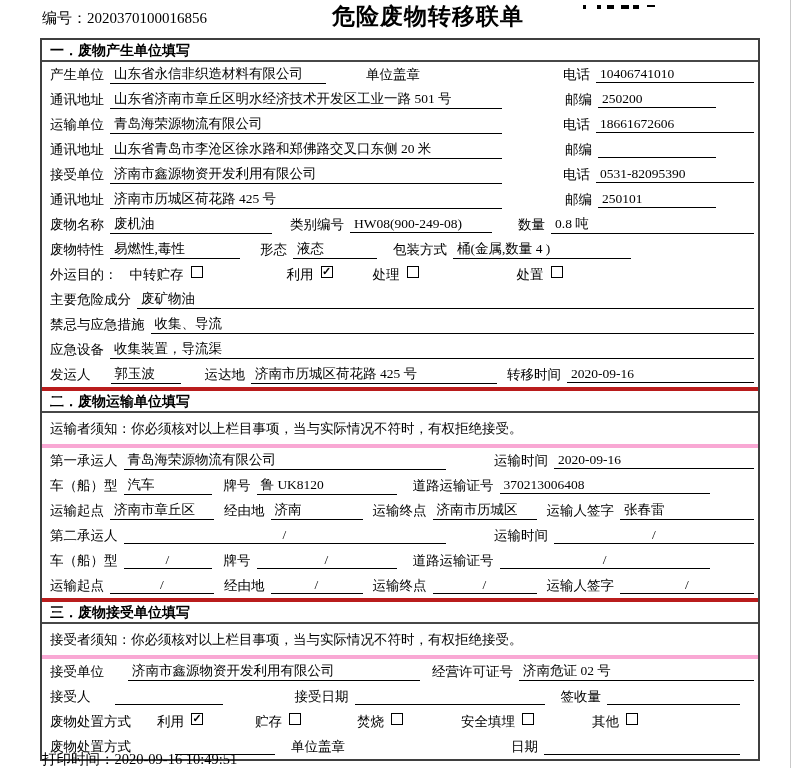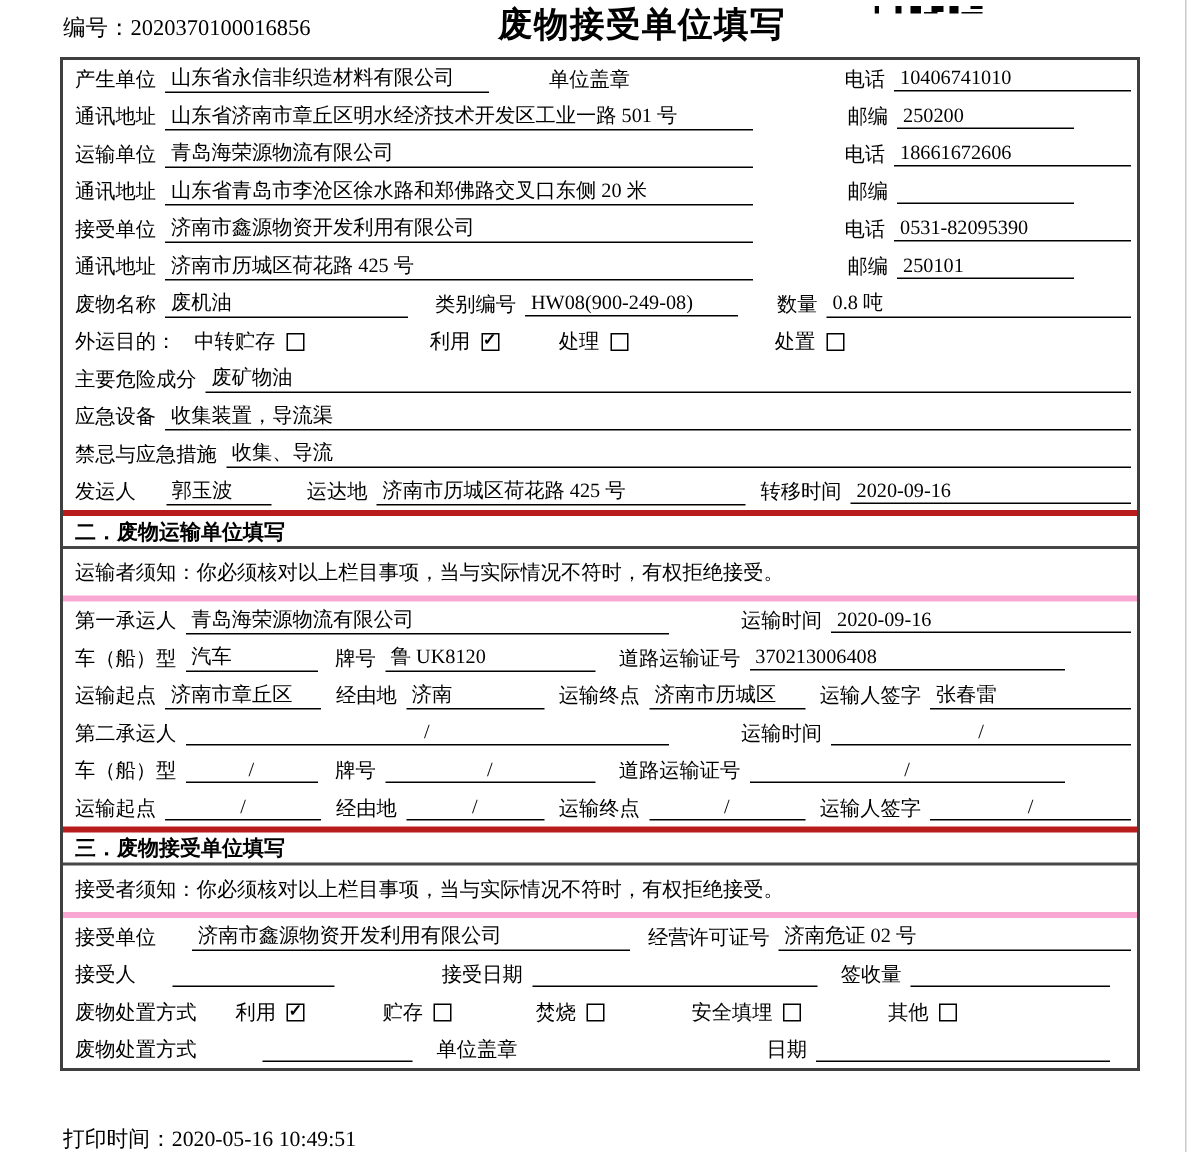--- a/index.html
+++ b/index.html
@@ -14,49 +14,50 @@
   .formbox{position:absolute;left:40px;top:38px;width:716px;border:2px solid #3f3f3f;background:#fff;}
   .sec-h{font-weight:bold;font-size:14px;height:19px;display:flex;align-items:center;padding:1px 8px 0 8px;border-bottom:2px solid #474747;}
   .sec-h.mid{border-top:4px solid #b91c1c;}
   .notice{height:31px;display:flex;align-items:center;padding:0 8px;font-size:13.5px;border-bottom:4px solid #f9a8d4;}
   .row{display:flex;align-items:center;height:25px;padding:0 4px 0 8px;font-size:13.5px;white-space:nowrap;}
   .lbl{margin-right:6px;flex:0 0 auto;}
   .u{border-bottom:1px solid #000;padding:0 4px;min-height:17px;box-sizing:border-box;flex:0 0 auto;}
   .grow{flex:1 1 auto;}
   .sp{flex:1 1 auto;}
   .ctr{text-align:center;}
-  .opt{display:flex;align-items:center;flex:0 0 auto;}
+  .opt{display:flex;flex:0 0 auto;}
   .cb{display:inline-flex;width:12px;height:12px;border:1px solid #000;margin-left:7px;align-items:center;justify-content:center;font-size:11px;line-height:1;font-weight:bold;box-sizing:border-box;}
   .print-line{position:absolute;left:42px;top:750px;font-size:14.5px;}
 </style>
 </head>
 <body>
 
 <div class="page-edge"></div>
 
 <div class="serial">
   <span>编号：</span><span>2020370100016856</span>
 </div>
 
-<div class="doc-title">废物接受单位填写</div>
+<div class="doc-title">危险废物转移联单</div>
 
 <div class="qr">
   <svg width="78" height="9" viewBox="0 0 78 9" xmlns="http://www.w3.org/2000/svg">
     <rect x="1" y="-6" width="15" height="14" fill="none" stroke="#000" stroke-width="4"></rect>
     <rect x="24" y="0" width="7" height="9" fill="#000"></rect>
     <rect x="33" y="4" width="9" height="5" fill="#000"></rect>
     <rect x="38" y="-2" width="8" height="6" fill="#000"></rect>
     <rect x="50" y="0" width="6" height="9" fill="#000"></rect>
     <rect x="58" y="4" width="14" height="5" fill="#000"></rect>
     <rect x="64" y="-4" width="8" height="6" fill="#000"></rect>
   </svg>
 </div>
 
 <div class="formbox">
 
+  <div class="sec-h">一．废物产生单位填写</div>
 
   <div class="row">
     <span class="lbl">产生单位</span>
     <span class="u" style="width:216px">山东省永信非织造材料有限公司</span>
     <span class="lbl" style="margin-left:40px">单位盖章</span>
     <span class="sp"></span>
     <span class="lbl">电话</span>
     <span class="u" style="width:158px">10406741010</span>
   </div>
 
@@ -102,20 +103,28 @@
 
   <div class="row">
     <span class="lbl">废物名称</span>
     <span class="u" style="width:162px">废机油</span>
     <span class="lbl" style="margin-left:18px">类别编号</span>
     <span class="u" style="width:142px">HW08(900-249-08)</span>
     <span class="lbl" style="margin-left:26px">数量</span>
     <span class="u grow">0.8 吨</span>
   </div>
 
+  <div class="row">
+    <span class="lbl">废物特性</span>
+    <span class="u" style="width:130px">易燃性,毒性</span>
+    <span class="lbl" style="margin-left:20px">形态</span>
+    <span class="u" style="width:84px">液态</span>
+    <span class="lbl" style="margin-left:16px">包装方式</span>
+    <span class="u" style="width:178px">桶(金属,数量 4 )</span>
+  </div>
 
   <div class="row">
     <span class="lbl">外运目的：</span>
     <span class="opt" style="margin-left:6px">
       <span>中转贮存</span>
       <span class="cb"></span>
     </span>
     <span class="opt" style="margin-left:84px">
       <span>利用</span>
       <span class="cb">✓</span>
@@ -129,27 +138,27 @@
       <span class="cb"></span>
     </span>
   </div>
 
   <div class="row">
     <span class="lbl">主要危险成分</span>
     <span class="u grow">废矿物油</span>
   </div>
 
   <div class="row">
+    <span class="lbl">禁忌与应急措施</span>
+    <span class="u grow">收集、导流</span>
+  </div>
+
+  <div class="row">
     <span class="lbl">应急设备</span>
     <span class="u grow">收集装置，导流渠</span>
-  </div>
-
-  <div class="row">
-    <span class="lbl">禁忌与应急措施</span>
-    <span class="u grow">收集、导流</span>
   </div>
 
   <div class="row">
     <span class="lbl" style="margin-right:20px">发运人</span>
     <span class="u" style="width:70px">郭玉波</span>
     <span class="lbl" style="margin-left:24px">运达地</span>
     <span class="u" style="width:246px">济南市历城区荷花路 425 号</span>
     <span class="lbl" style="margin-left:10px">转移时间</span>
     <span class="u grow">2020-09-16</span>
   </div>
@@ -261,14 +270,14 @@
     <span class="u" style="width:100px;margin-left:38px"></span>
     <span class="lbl" style="margin-left:16px">单位盖章</span>
     <span class="sp"></span>
     <span class="lbl">日期</span>
     <span class="u" style="width:196px;margin-right:14px"></span>
   </div>
 
 </div>
 
 <div class="print-line">
-  <span>打印时间：</span><span>2020-05-16 10:49:51</span>
+  <span>打印时间：</span><span>2020-09-16 10:49:51</span>
 </div>
 
 </body></html>

